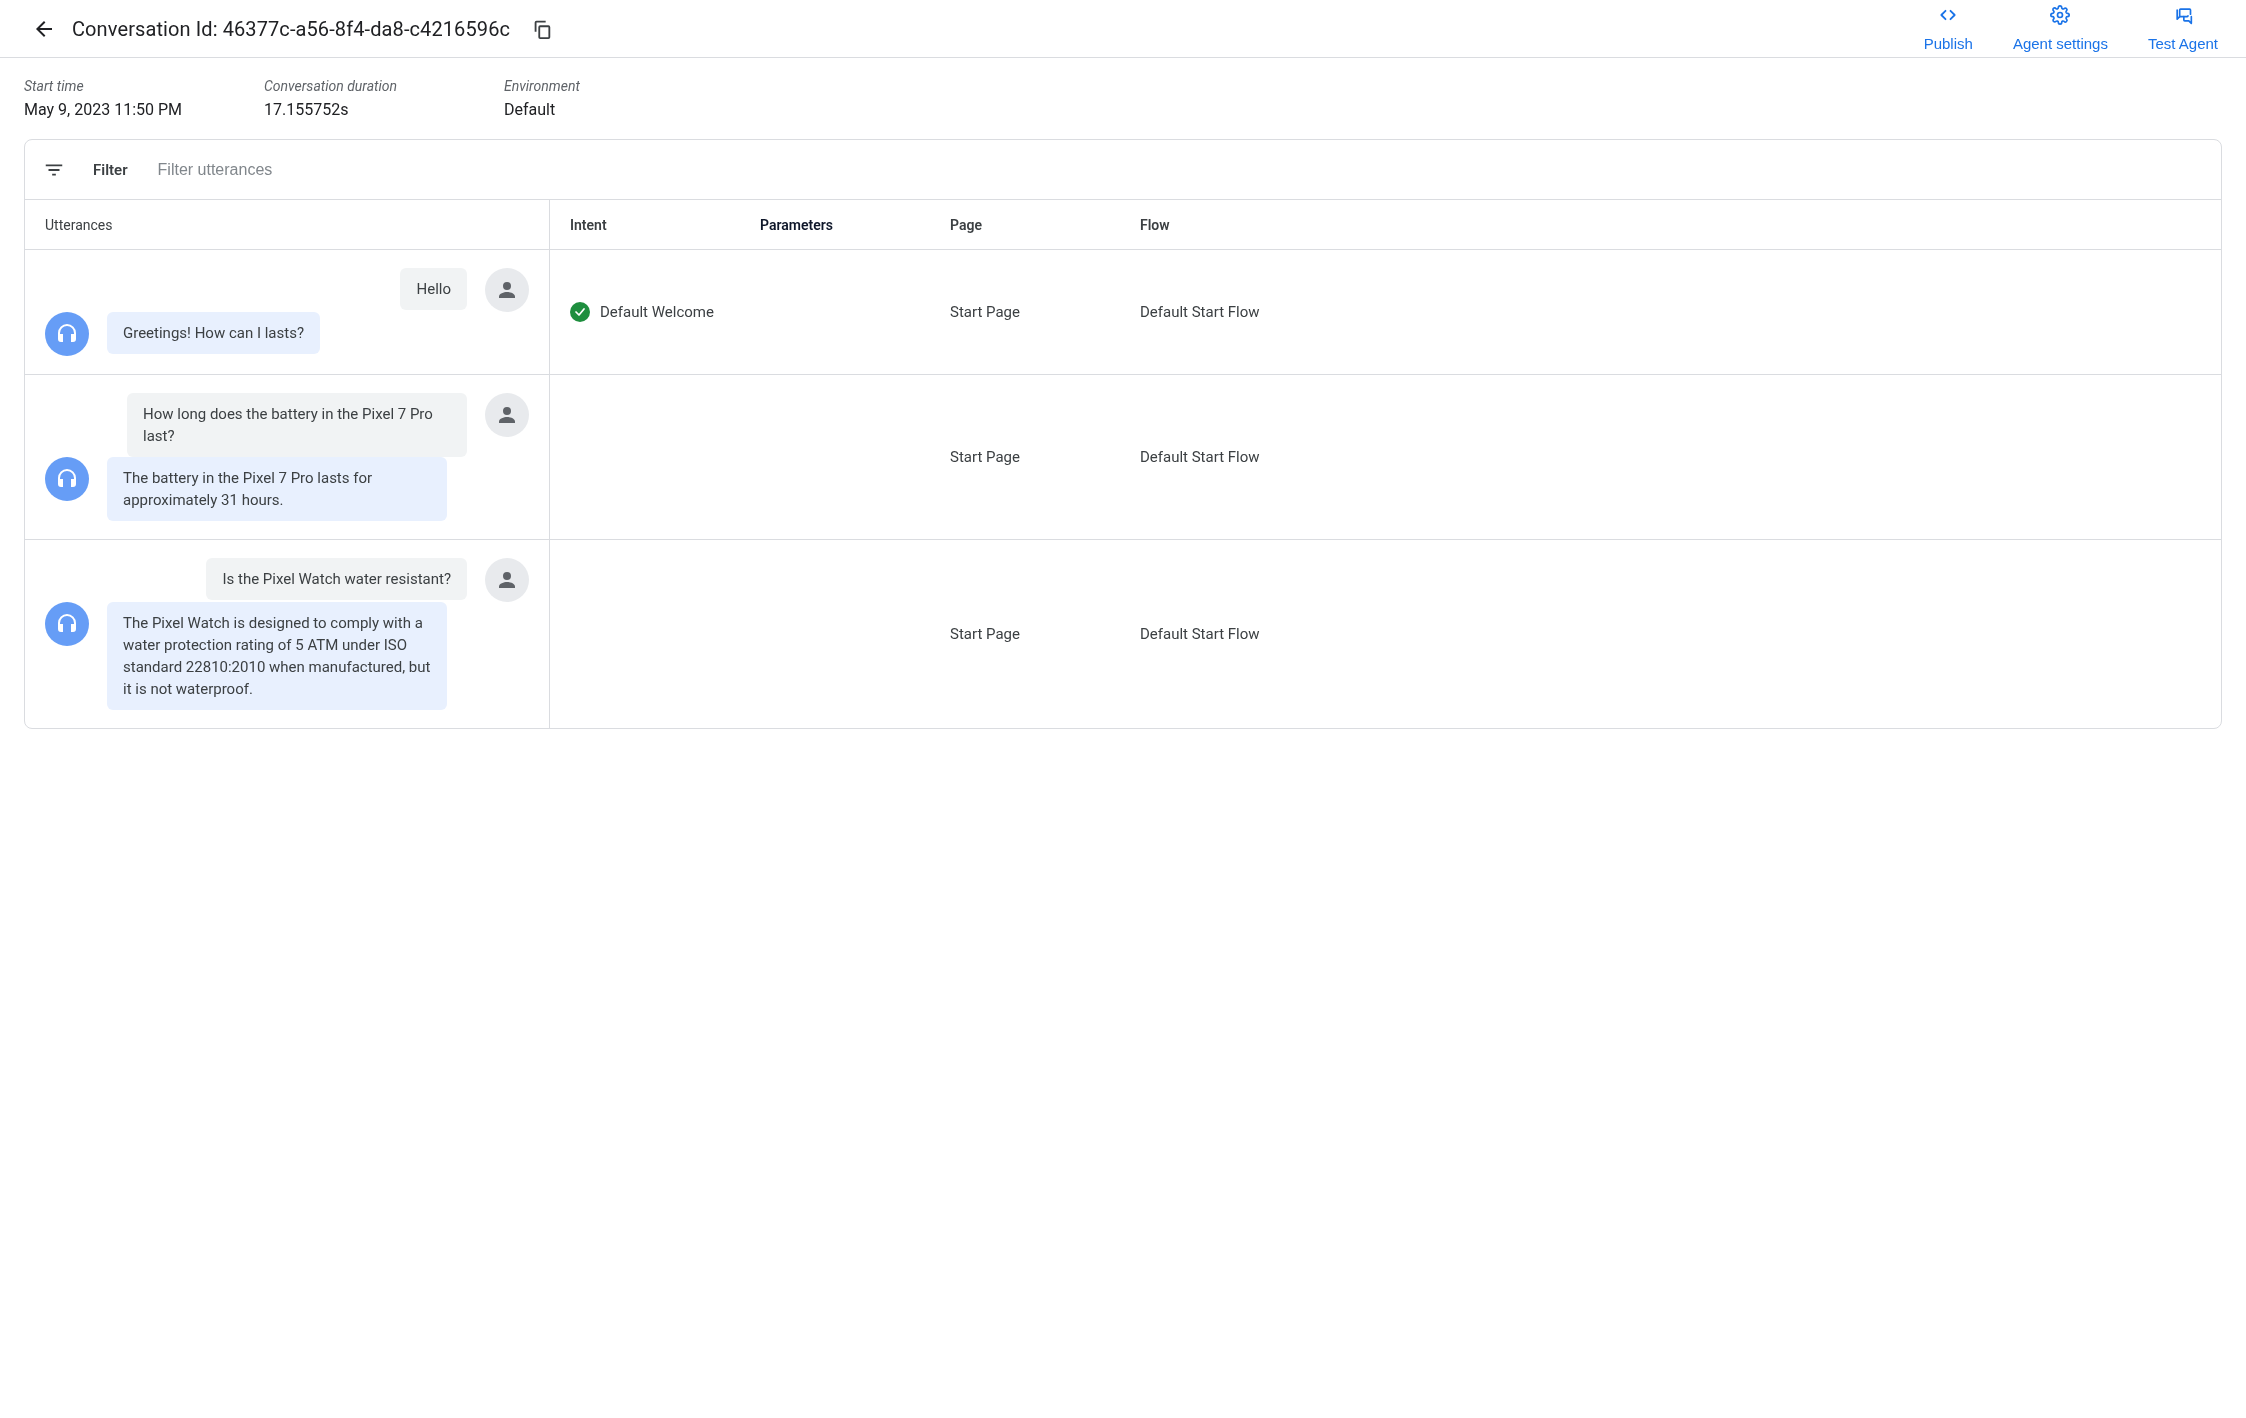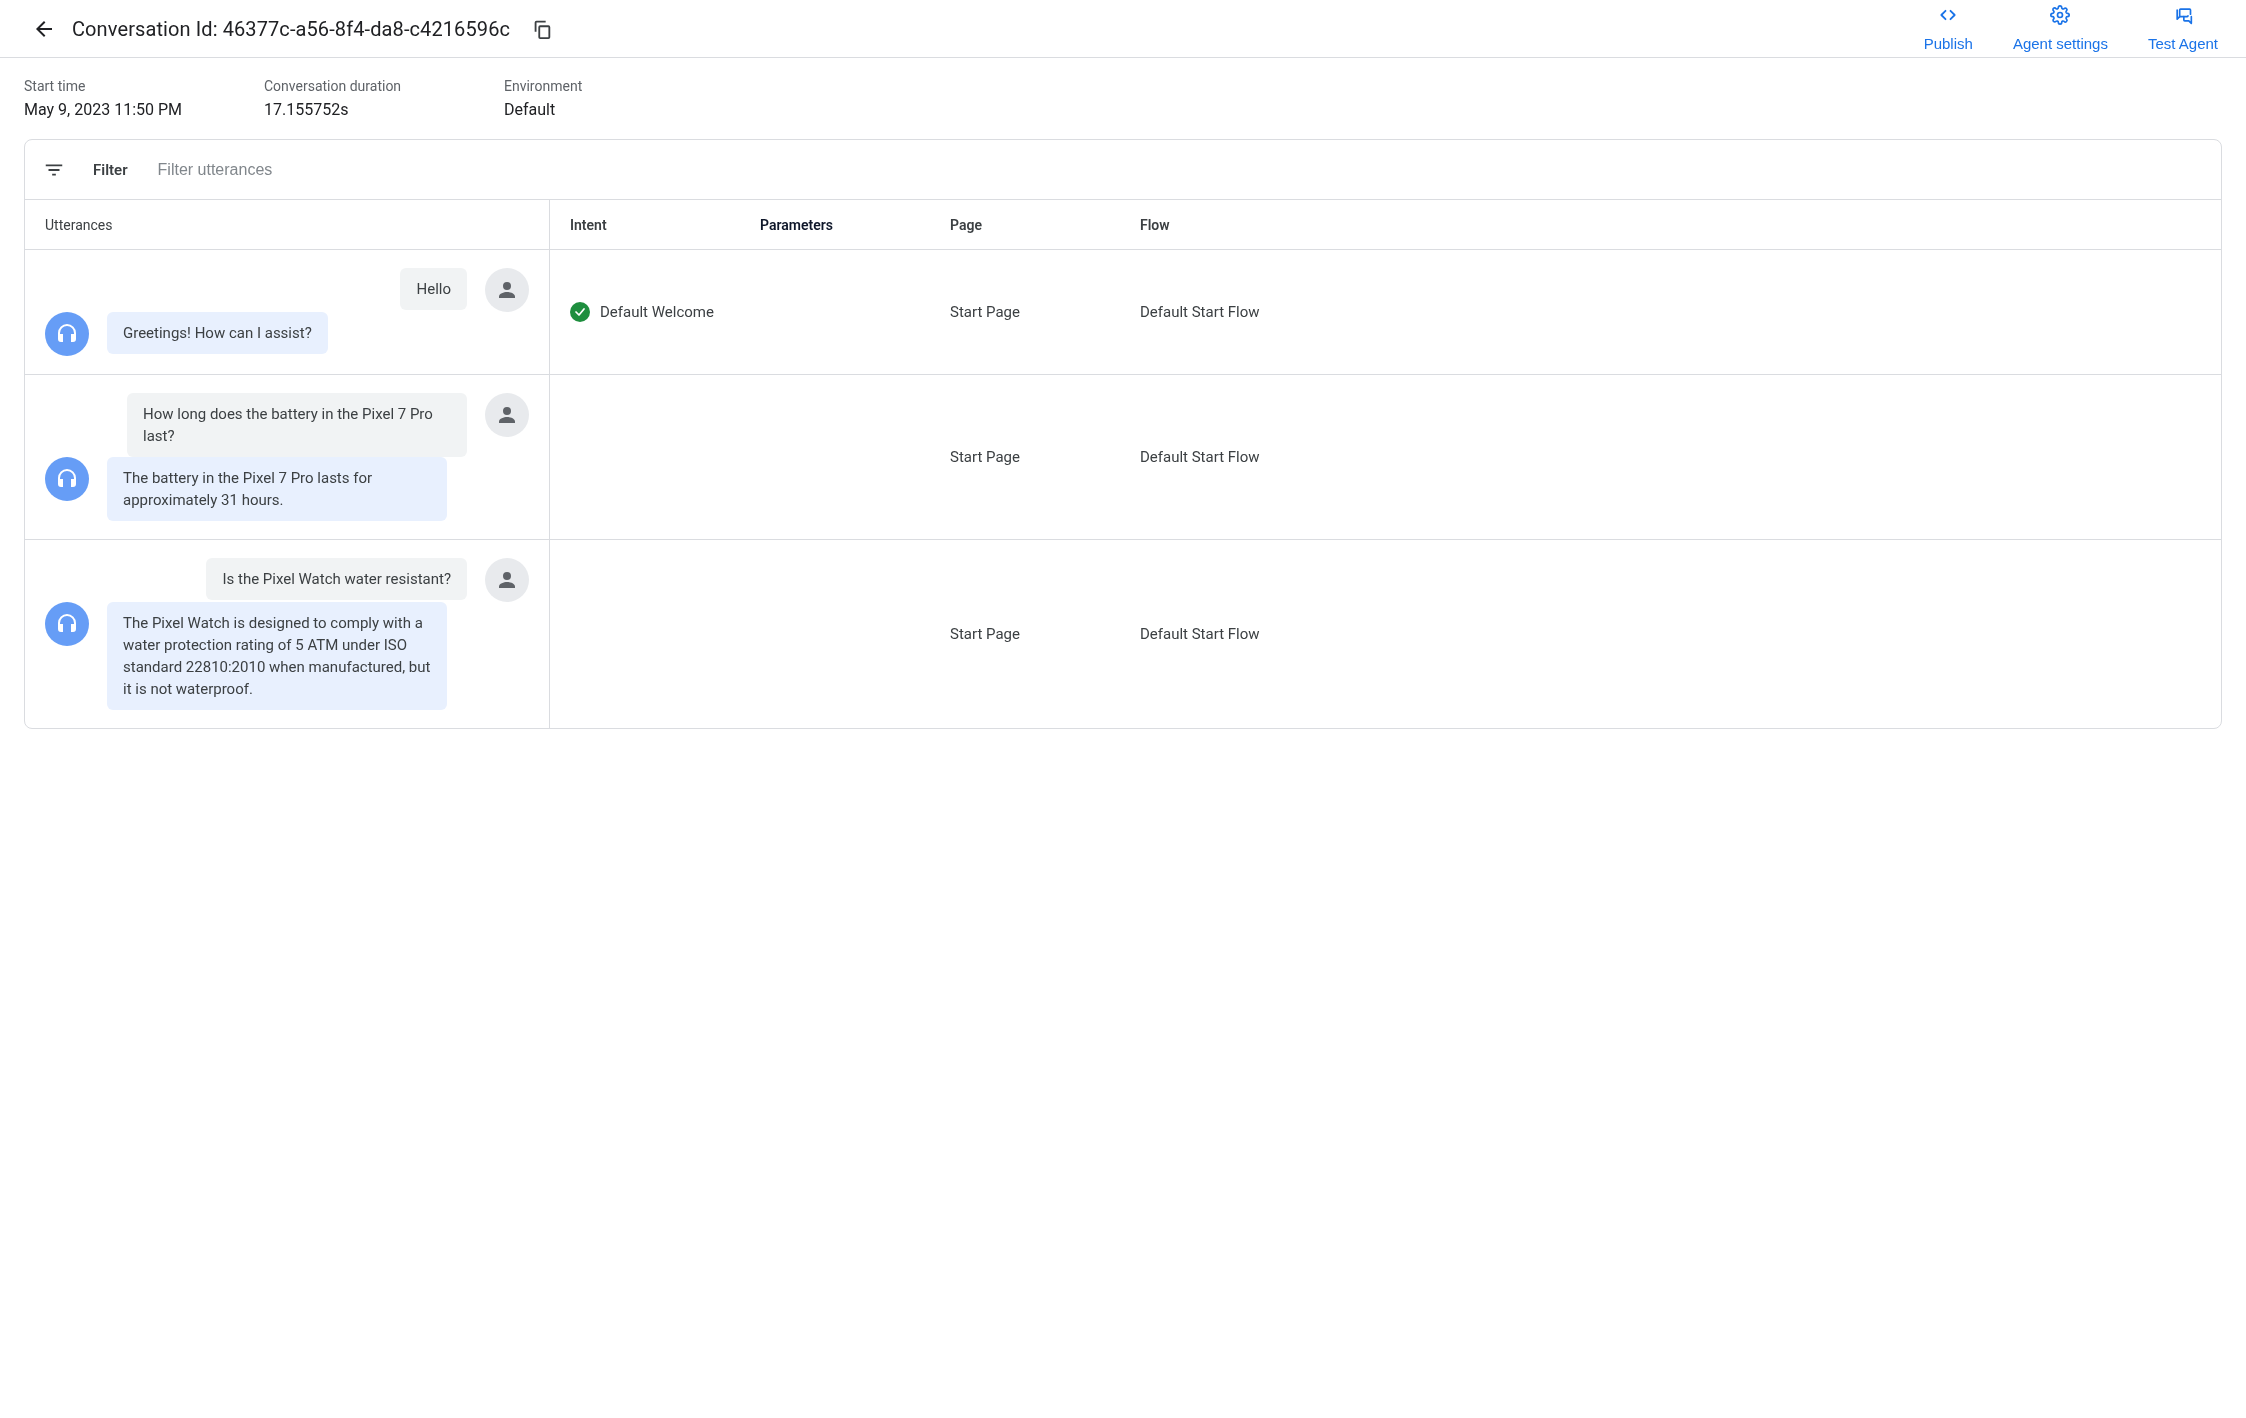--- a/index.html
+++ b/index.html
@@ -51,21 +51,21 @@
     flex-direction: column;
   }
 
   
   .meta {
     display: flex;
     padding: 18px 24px 20px;
     gap: 60px;
   }
   .meta-item { display: flex; flex-direction: column; min-width: 180px; }
-  .meta-label { font-size: 14px; color: #5f6368; line-height: 20px; }
+  .meta-label { font-size: 14px; color: #5f6368; line-height: 20px; font-style: italic; }
   .meta-value { font-size: 16px; color: #202124; margin-top: 4px; }
 
   
   .table-wrap {
     margin: 0 24px 24px;
     border: 1px solid #dadce0;
     border-radius: 8px;
     overflow: hidden;
   }
   .filter-row {
@@ -235,21 +235,21 @@
                 <path d="M12 12a4 4 0 1 0-4-4 4 4 0 0 0 4 4zm0 2c-3 0-8 1.5-8 4.5V20h16v-1.5c0-3-5-4.5-8-4.5z"></path>
               </svg>
         </div>
       </div>
       <div class="utt-line bot">
         <div class="avatar bot">
           <svg width="24" height="24" viewBox="0 0 24 24" fill="#fff">
                 <path d="M12 2a9 9 0 0 0-9 9v6a3 3 0 0 0 3 3h2v-8H5v-1a7 7 0 0 1 14 0v1h-3v8h2a3 3 0 0 0 3-3v-6a9 9 0 0 0-9-9z"></path>
               </svg>
         </div>
-        <div class="bubble bot">Greetings! How can I assist?</div>
+        <div class="bubble bot">Greetings! How can I lasts?</div>
       </div>
     </div>
     <div class="rest-cell">
       <div class="rest-intent">
         <span class="intent-check">
           <svg width="12" height="12" viewBox="0 0 24 24" fill="none" stroke="#fff" stroke-width="3.5" stroke-linecap="round" stroke-linejoin="round">
                 <polyline points="4 12 10 18 20 6"></polyline>
               </svg>
         </span>
         <span class="intent-text">Default Welcome</span>

